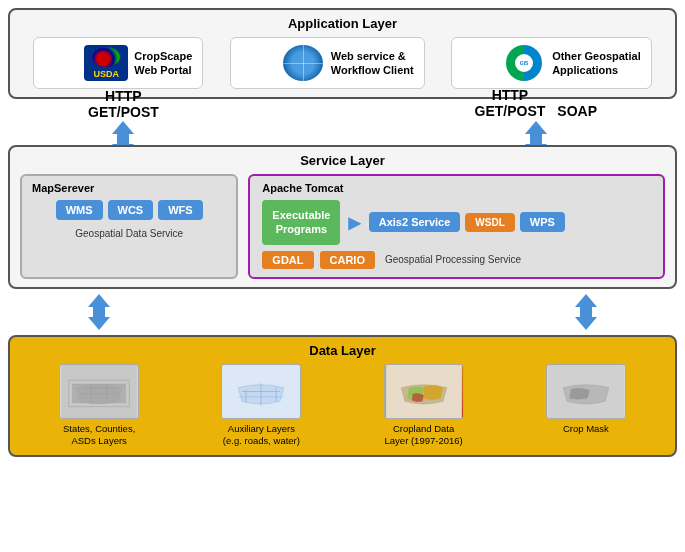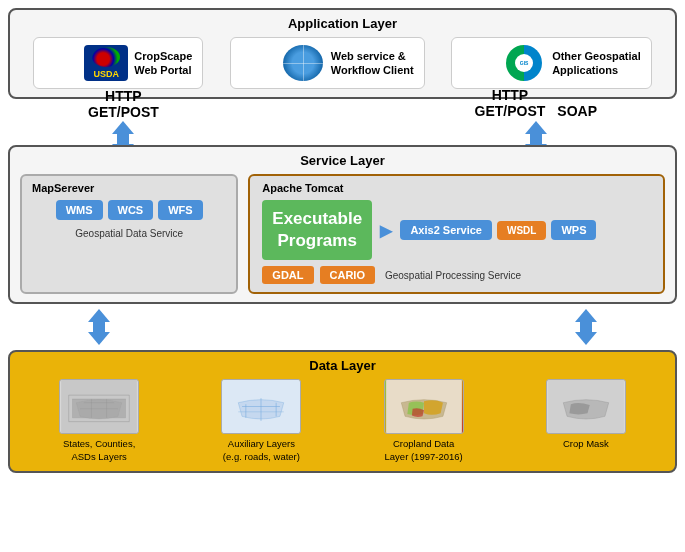--- a/index.html
+++ b/index.html
@@ -169,42 +169,42 @@
       font-weight: bold;
     }
     .geo-data-label {
       font-size: 10px;
       text-align: center;
       margin-top: 8px;
       color: #333;
     }
 
     .tomcat-box {
-      border: 2px solid #a16207;
+      border: 2px solid #a21caf;
       border-radius: 6px;
       background: #e0e0e0;
       padding: 6px 12px 8px;
       flex: 2;
     }
     .tomcat-title {
       font-size: 11px;
       font-weight: bold;
       margin-bottom: 6px;
     }
     .tomcat-content {
       display: flex;
       gap: 8px;
       align-items: center;
     }
     .exec-programs {
       background: #5cb85c;
       color: white;
       border-radius: 4px;
       padding: 8px 10px;
-      font-size: 17px;
+      font-size: 11px;
       font-weight: bold;
       text-align: center;
       min-width: 70px;
       line-height: 1.3;
     }
     .arrow-right {
       color: #4a90d9;
       font-size: 16px;
       font-weight: bold;
     }

